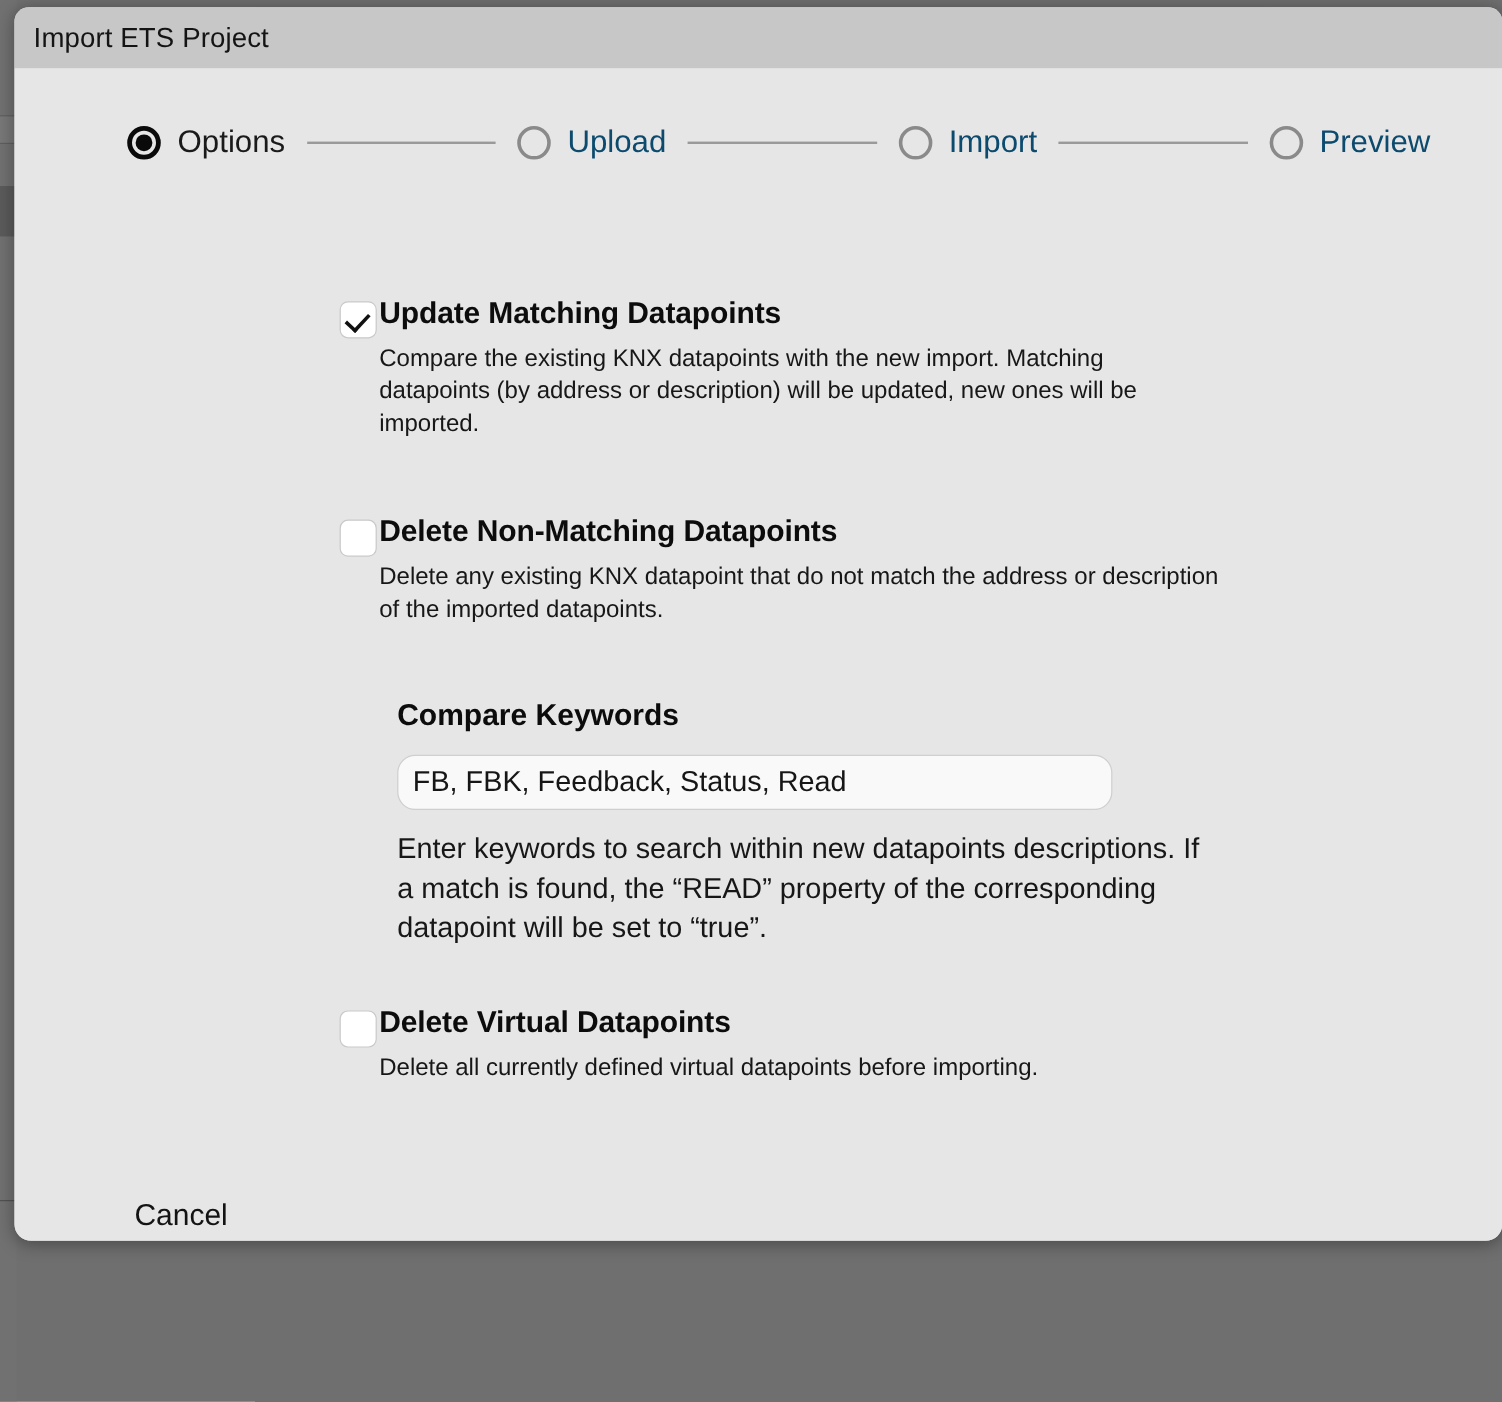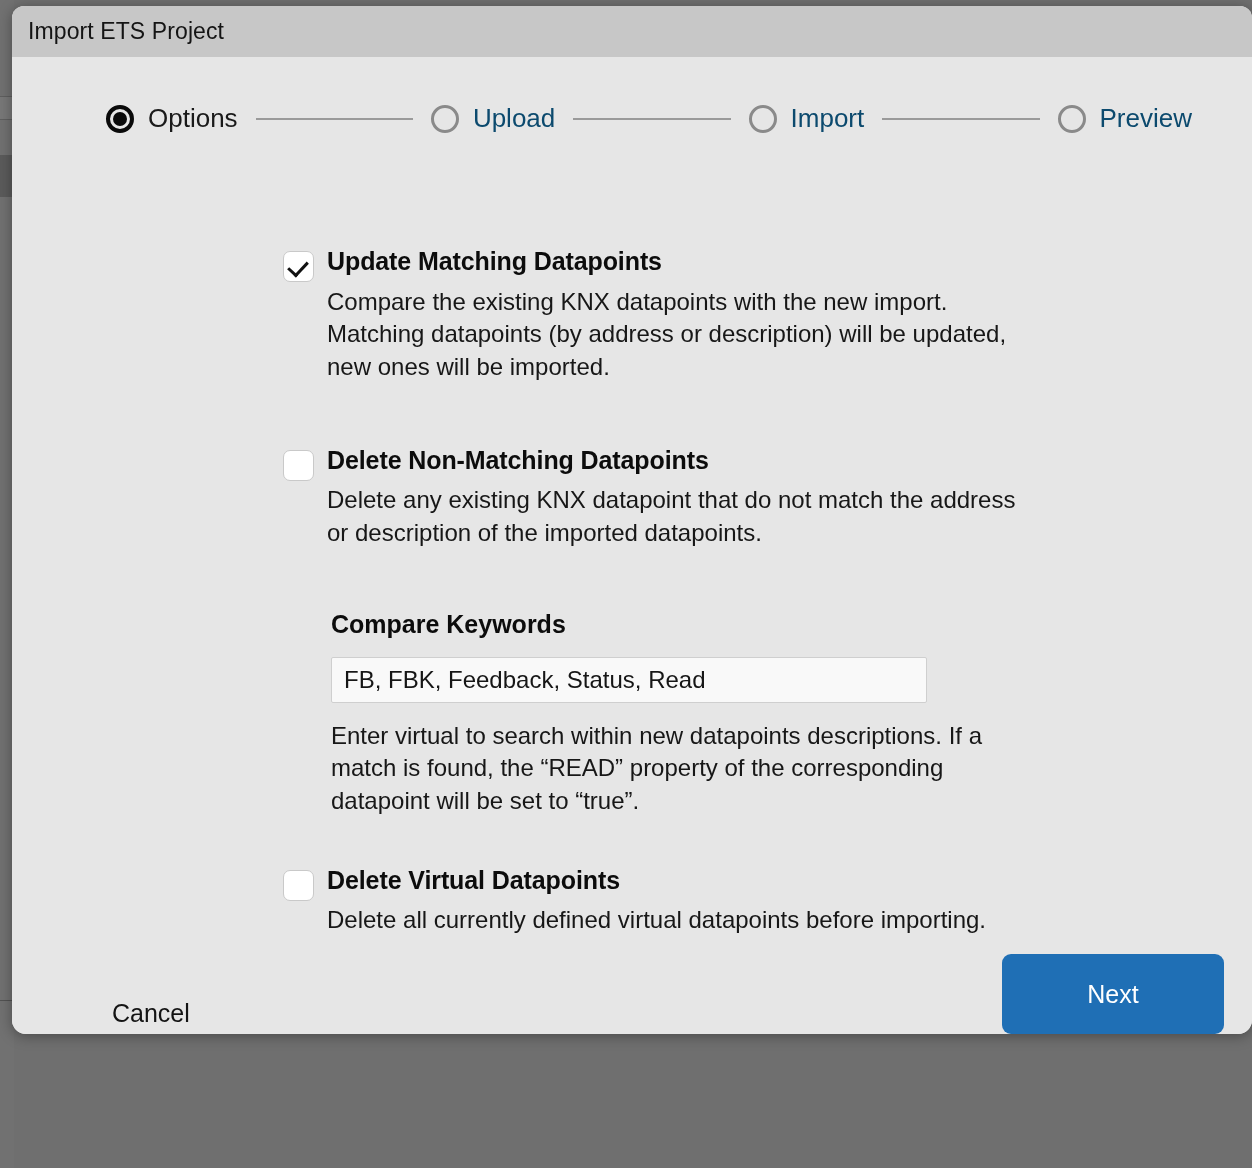--- a/index.html
+++ b/index.html
@@ -169,33 +169,33 @@
     position: absolute;
     left: 8px;
     top: 5px;
     width: 9px;
     height: 16px;
     border: solid #111111;
     border-width: 0 3px 3px 0;
     transform: rotate(43deg);
   }
   .option-texts {
-    margin-left: 13px;
+    margin-left: 2px;
     flex: 1 1 auto;
     max-width: 712px;
   }
   .option-title {
     font-size: 25px;
     font-weight: bold;
     color: #0c0c0c;
     line-height: 1.35;
     letter-spacing: -0.1px;
   }
   .option-desc {
-    font-size: 24px;
+    font-size: 20px;
     color: #171717;
     line-height: 1.36;
     margin-top: 7px;
     max-width: 700px;
   }
 
   .gap-lg { height: 60px; }
   .gap-md { height: 46px; }
 
   
@@ -210,21 +210,21 @@
     color: #0c0c0c;
   }
   .keywords-input {
     display: block;
     margin-top: 18px;
     width: 596px;
     height: 46px;
     box-sizing: border-box;
     background: #f9f9f9;
     border: 1px solid #cfcfcf;
-    border-radius: 2px;
+    border-radius: 15px;
     padding: 0 12px;
     font-family: "Liberation Sans", sans-serif;
     font-size: 24px;
     color: #161616;
     outline: none;
   }
   .keywords-desc {
     font-size: 24px;
     color: #171717;
     line-height: 1.36;
@@ -329,34 +329,33 @@
           <div class="option-title">Delete Non-Matching Datapoints</div>
           <div class="option-desc">Delete any existing KNX datapoint that do not match the address or description of the imported datapoints.</div>
         </div>
       </div>
 
       <div class="gap-lg"></div>
 
       <div class="keywords-block">
         <div class="keywords-label">Compare Keywords</div>
         <input class="keywords-input" type="text" value="FB, FBK, Feedback, Status, Read" style="">
-        <div class="keywords-desc">Enter virtual to search within new datapoints descriptions. If a match is found, the “READ” property of the corresponding datapoint will be set to “true”.</div>
+        <div class="keywords-desc">Enter keywords to search within new datapoints descriptions. If a match is found, the “READ” property of the corresponding datapoint will be set to “true”.</div>
       </div>
 
       <div class="gap-md"></div>
 
       <div class="option-row">
         <span class="checkbox"></span>
         <div class="option-texts">
           <div class="option-title">Delete Virtual Datapoints</div>
           <div class="option-desc">Delete all currently defined virtual datapoints before importing.</div>
         </div>
       </div>
 
     </div>
 
     <div class="footer">
       <button class="cancel-button">Cancel</button>
-      <button class="next-button">Next</button>
     </div>
 
   </div>
 </div>
 
 </body></html>

